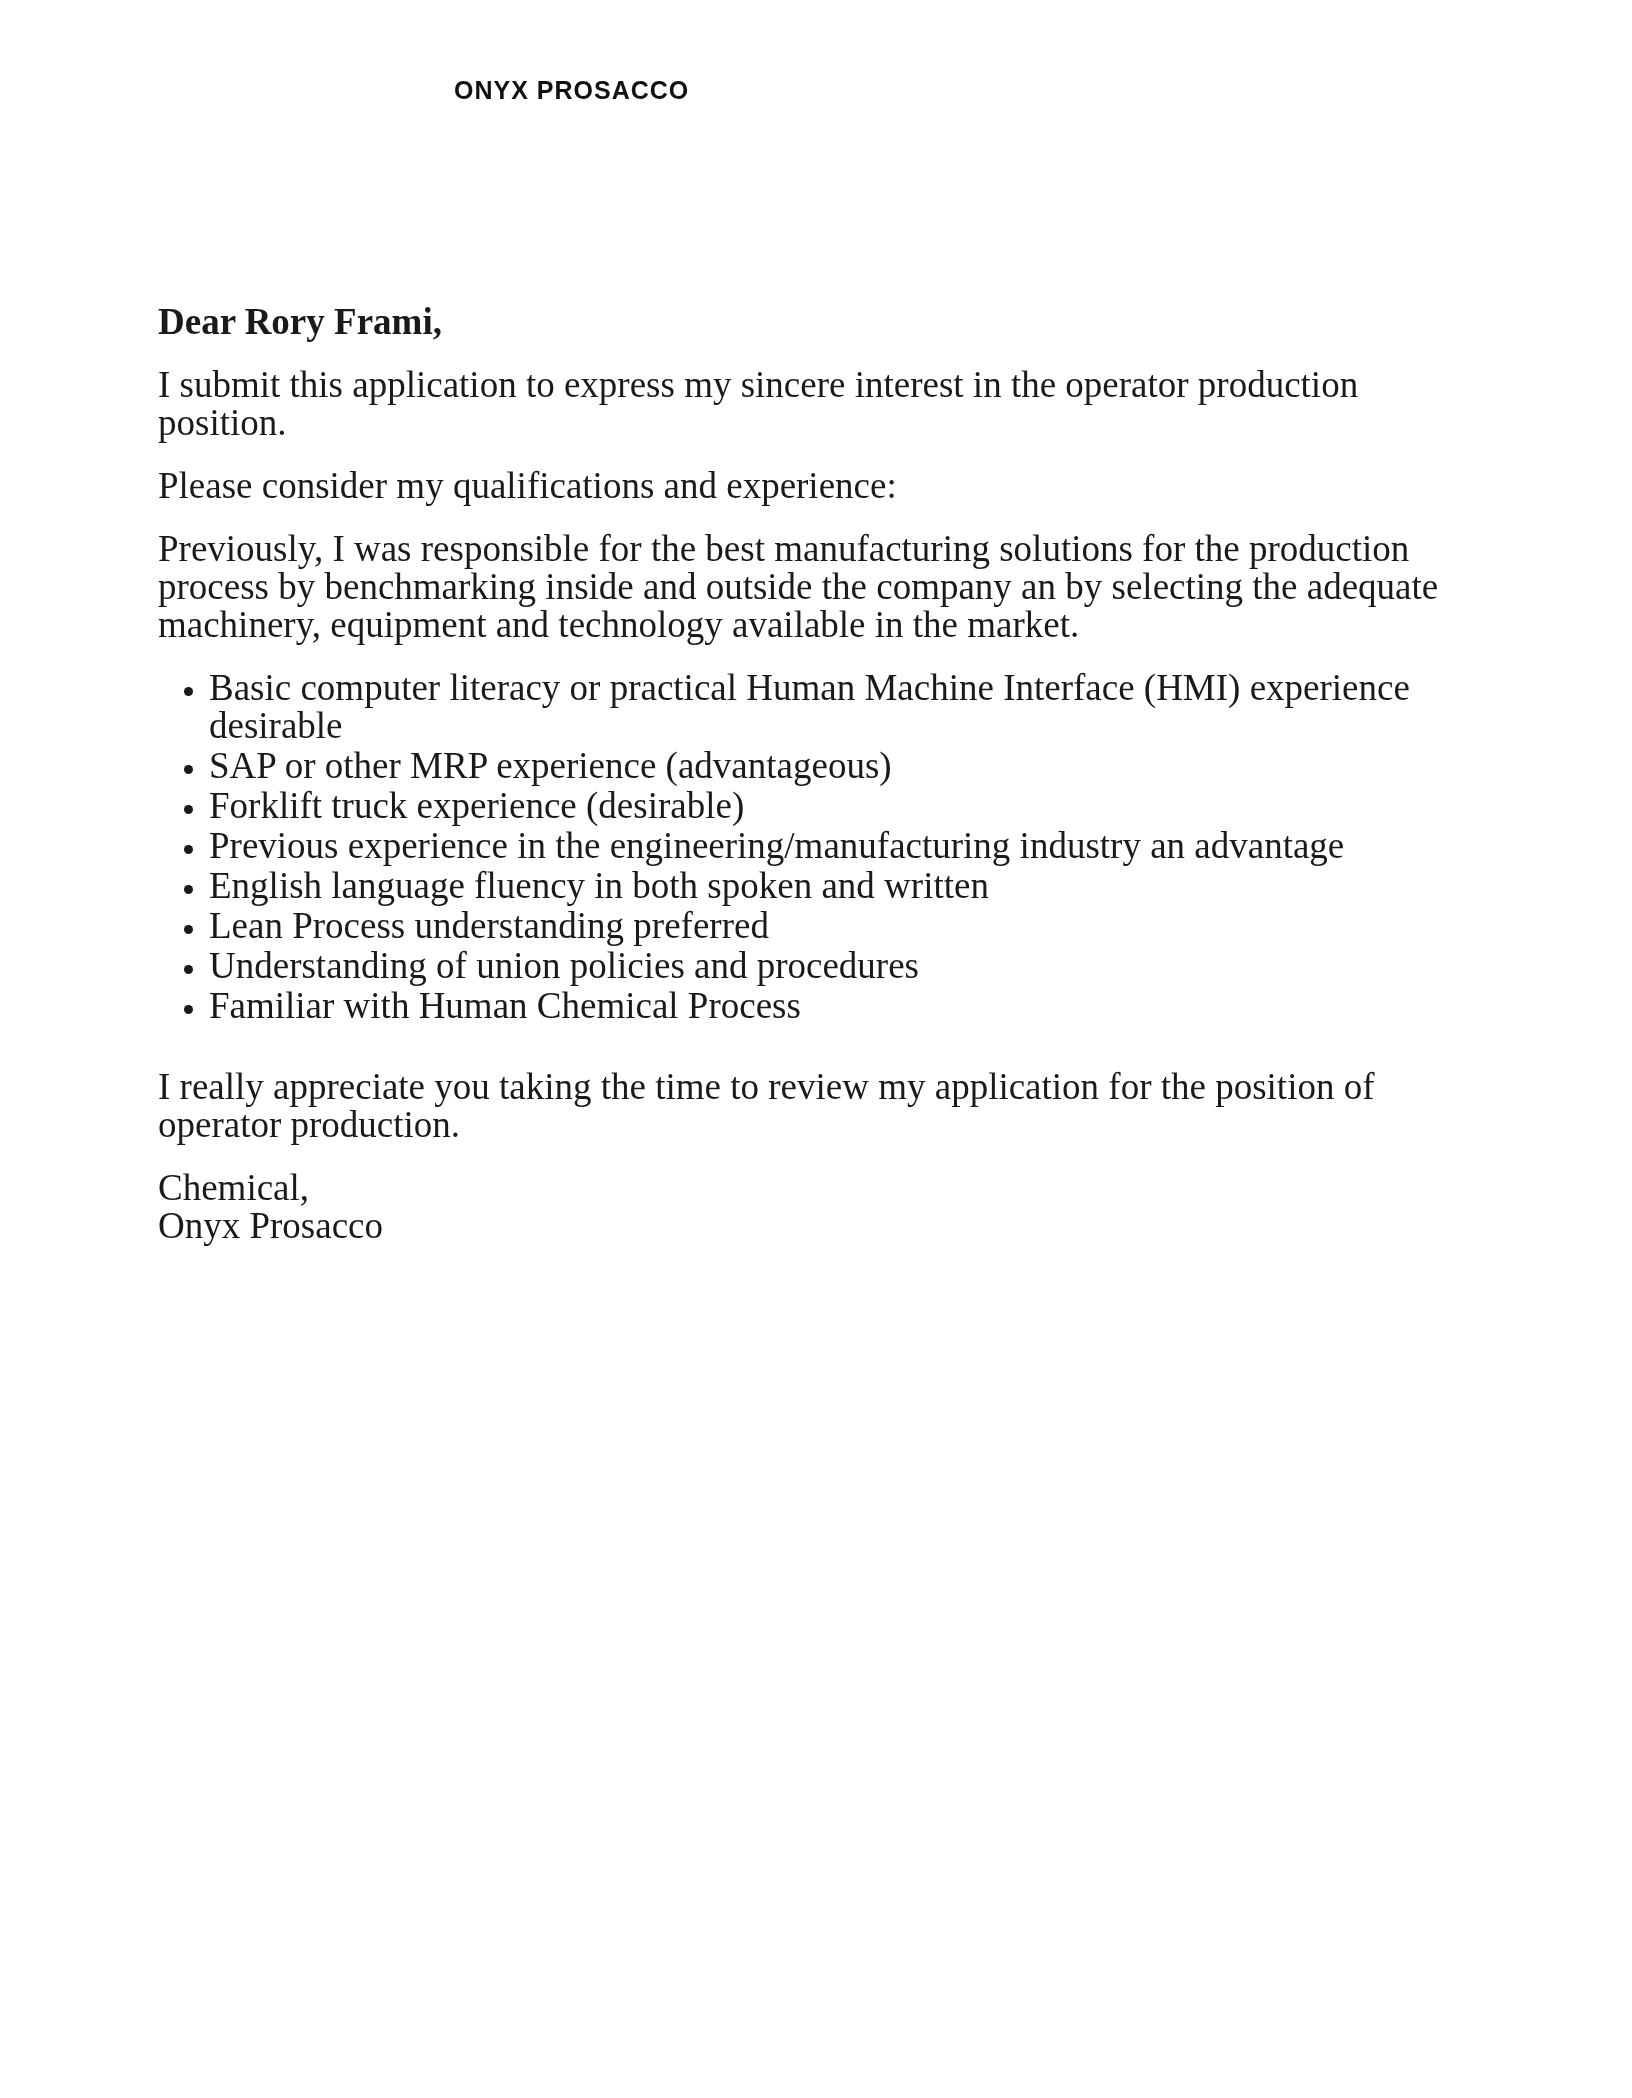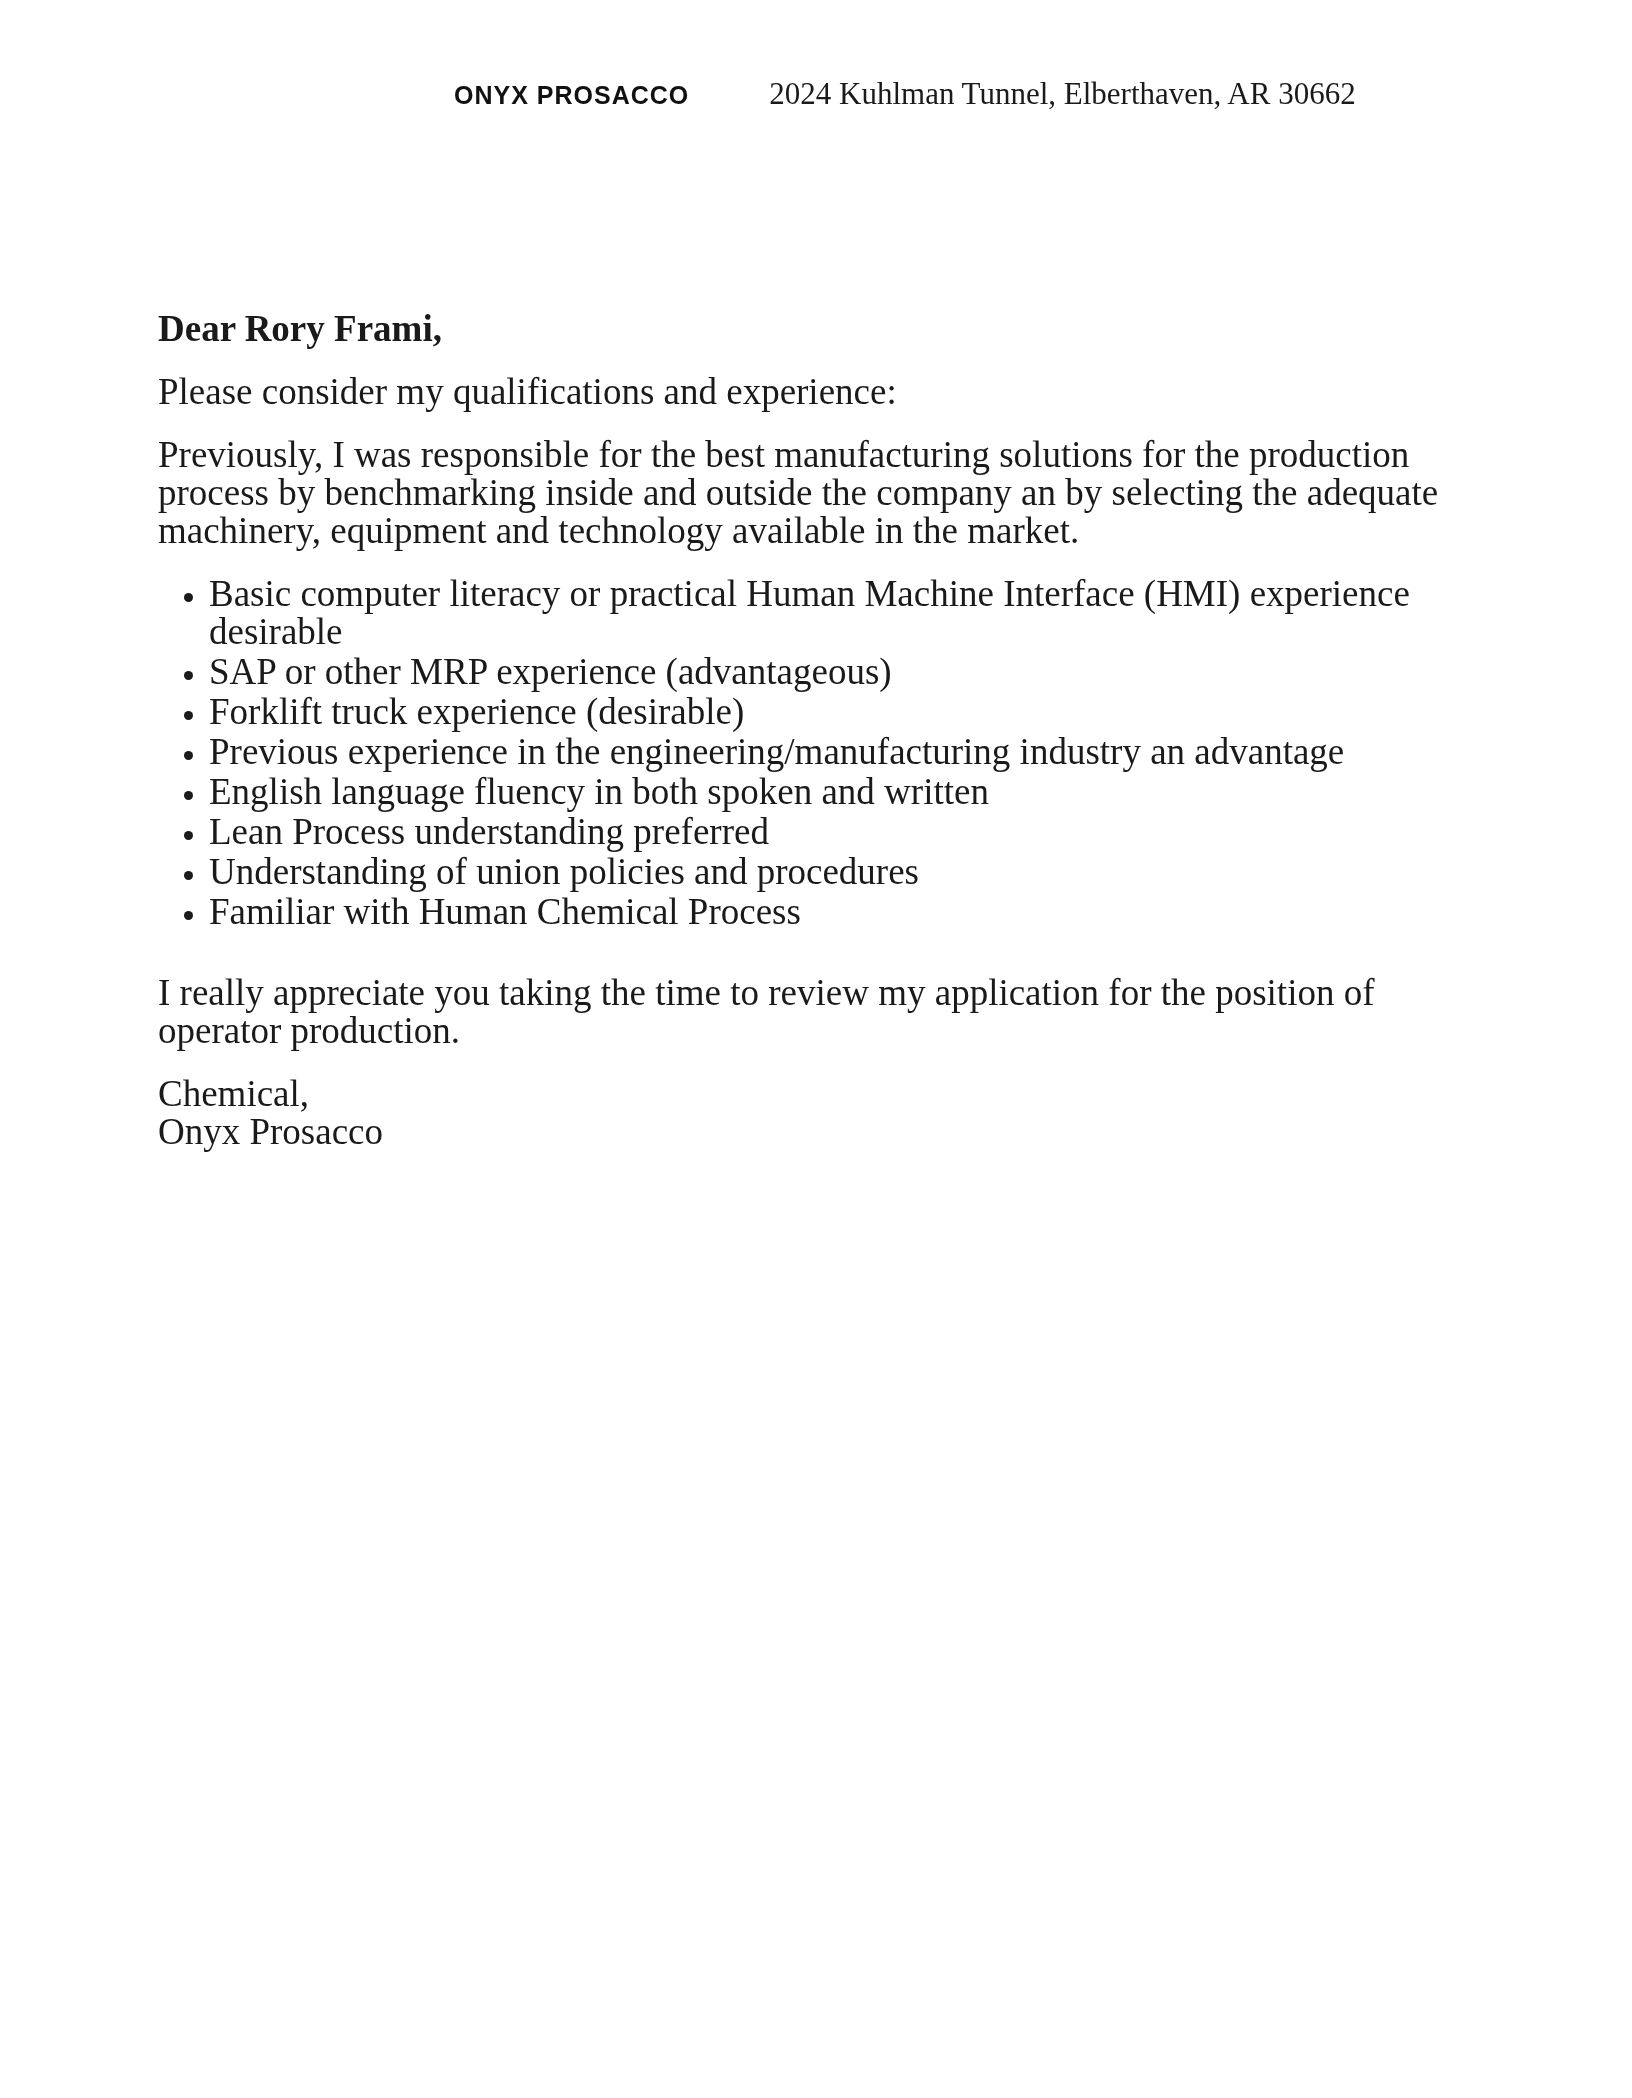--- a/index.html
+++ b/index.html
@@ -72,27 +72,27 @@
     margin-bottom: 0 !important;
   }
 </style>
 </head>
 <body>
 
 <div class="page">
 
   <div class="letter-header">
     <span class="company-name">ONYX PROSACCO</span>
-    <span class="header-address">2024 Kuhlman Tunnel, Elberthaven, AR 30662</span>
   </div>
 
   <div class="letter-body">
 
     <p class="salutation">Dear Rory Frami,</p>
 
+    <p>I submit this application to express my sincere interest in the operator production position.</p>
 
     <p>Please consider my qualifications and experience:</p>
 
     <p>Previously, I was responsible for the best manufacturing solutions for the production process by benchmarking inside and outside the company an by selecting the adequate machinery, equipment and technology available in the market.</p>
 
     <ul class="qualifications-list">
       <li>Basic computer literacy or practical Human Machine Interface (HMI) experience desirable</li>
       <li>SAP or other MRP experience (advantageous)</li>
       <li>Forklift truck experience (desirable)</li>
       <li>Previous experience in the engineering/manufacturing industry an advantage</li>

